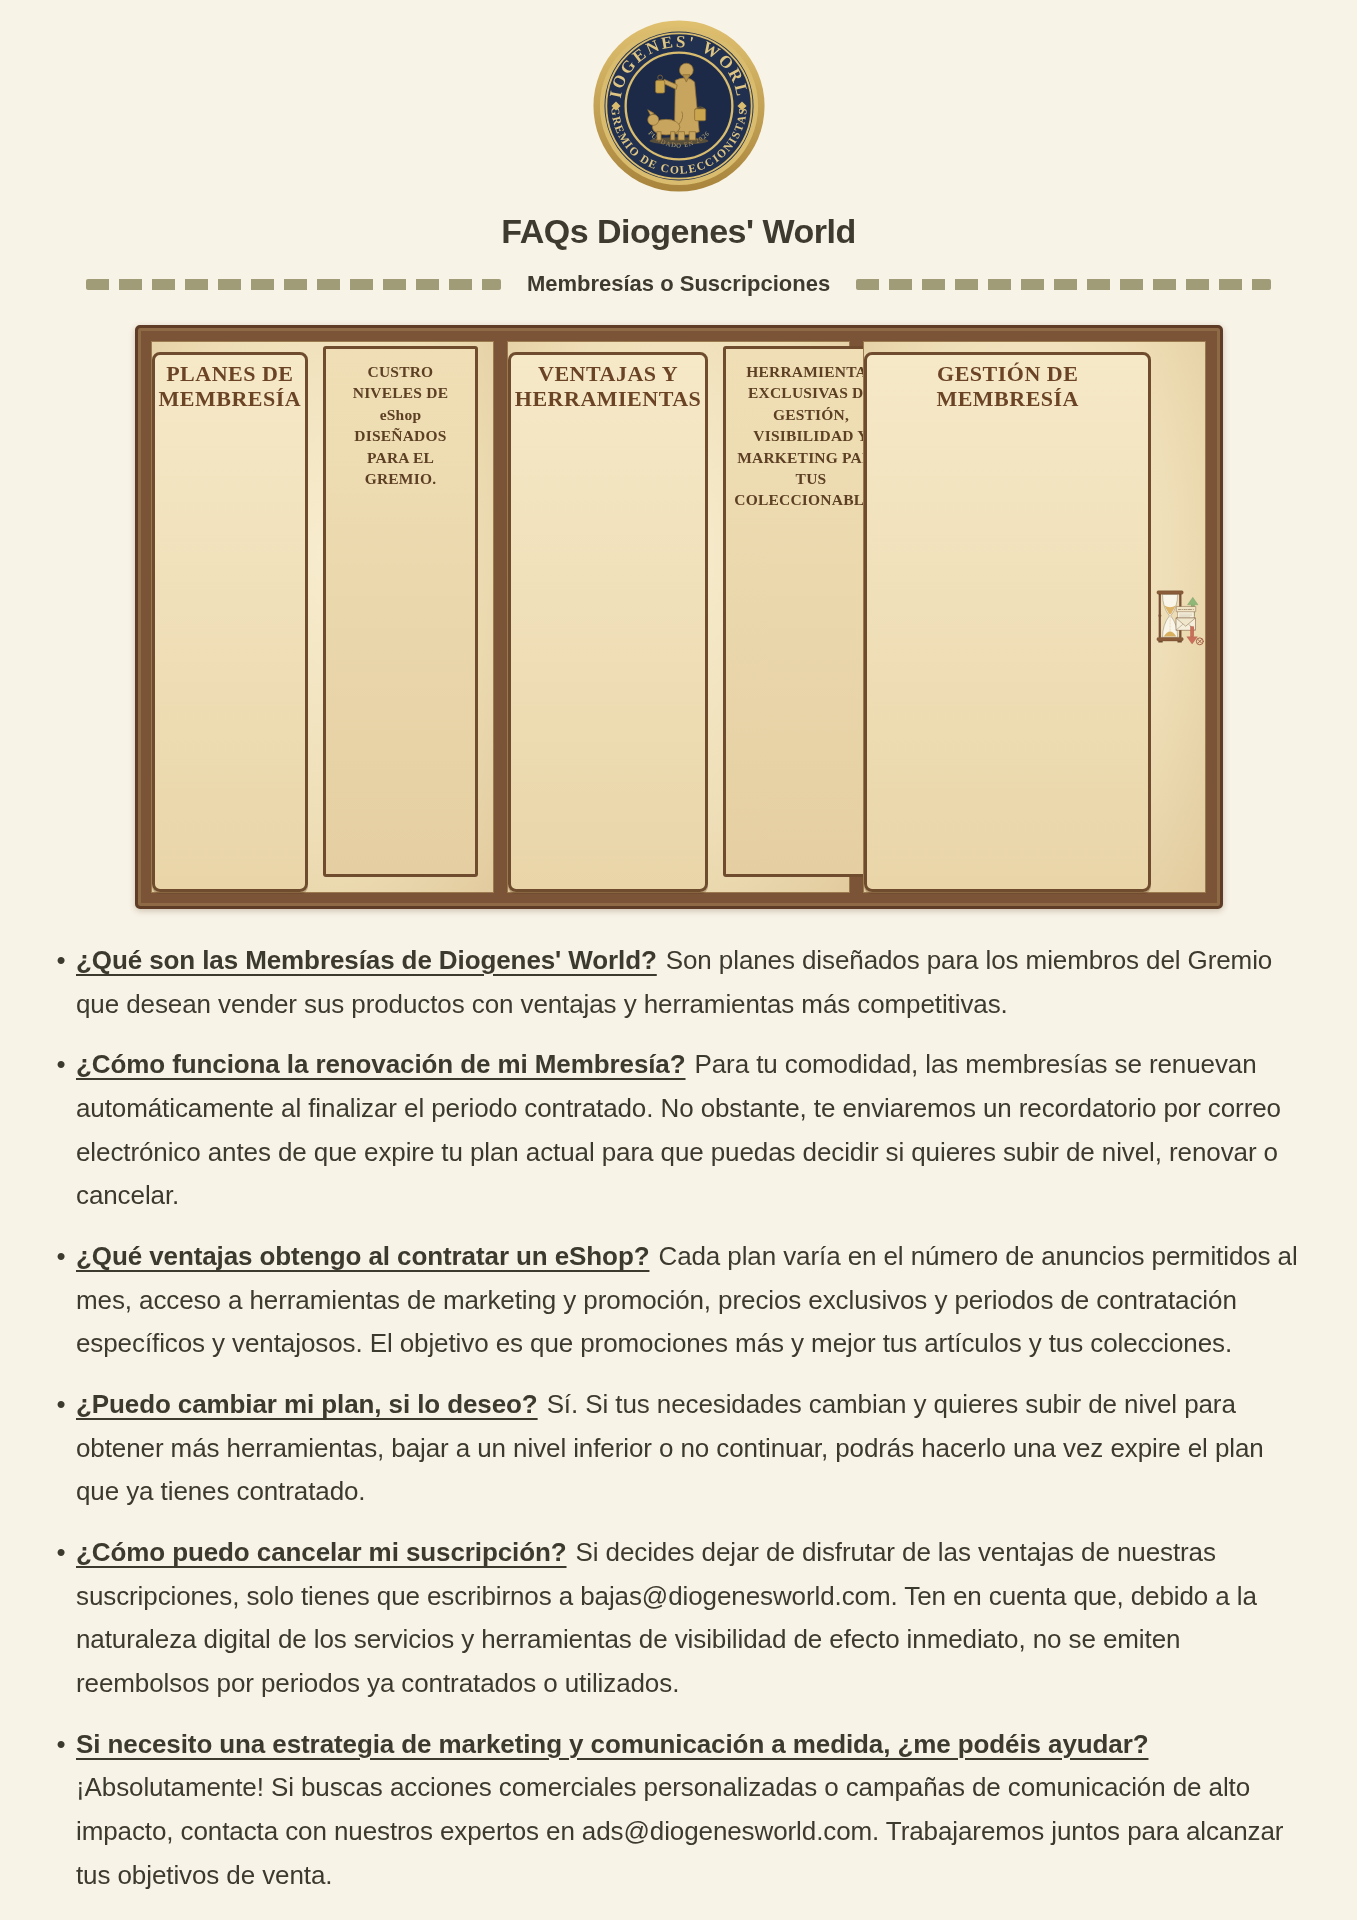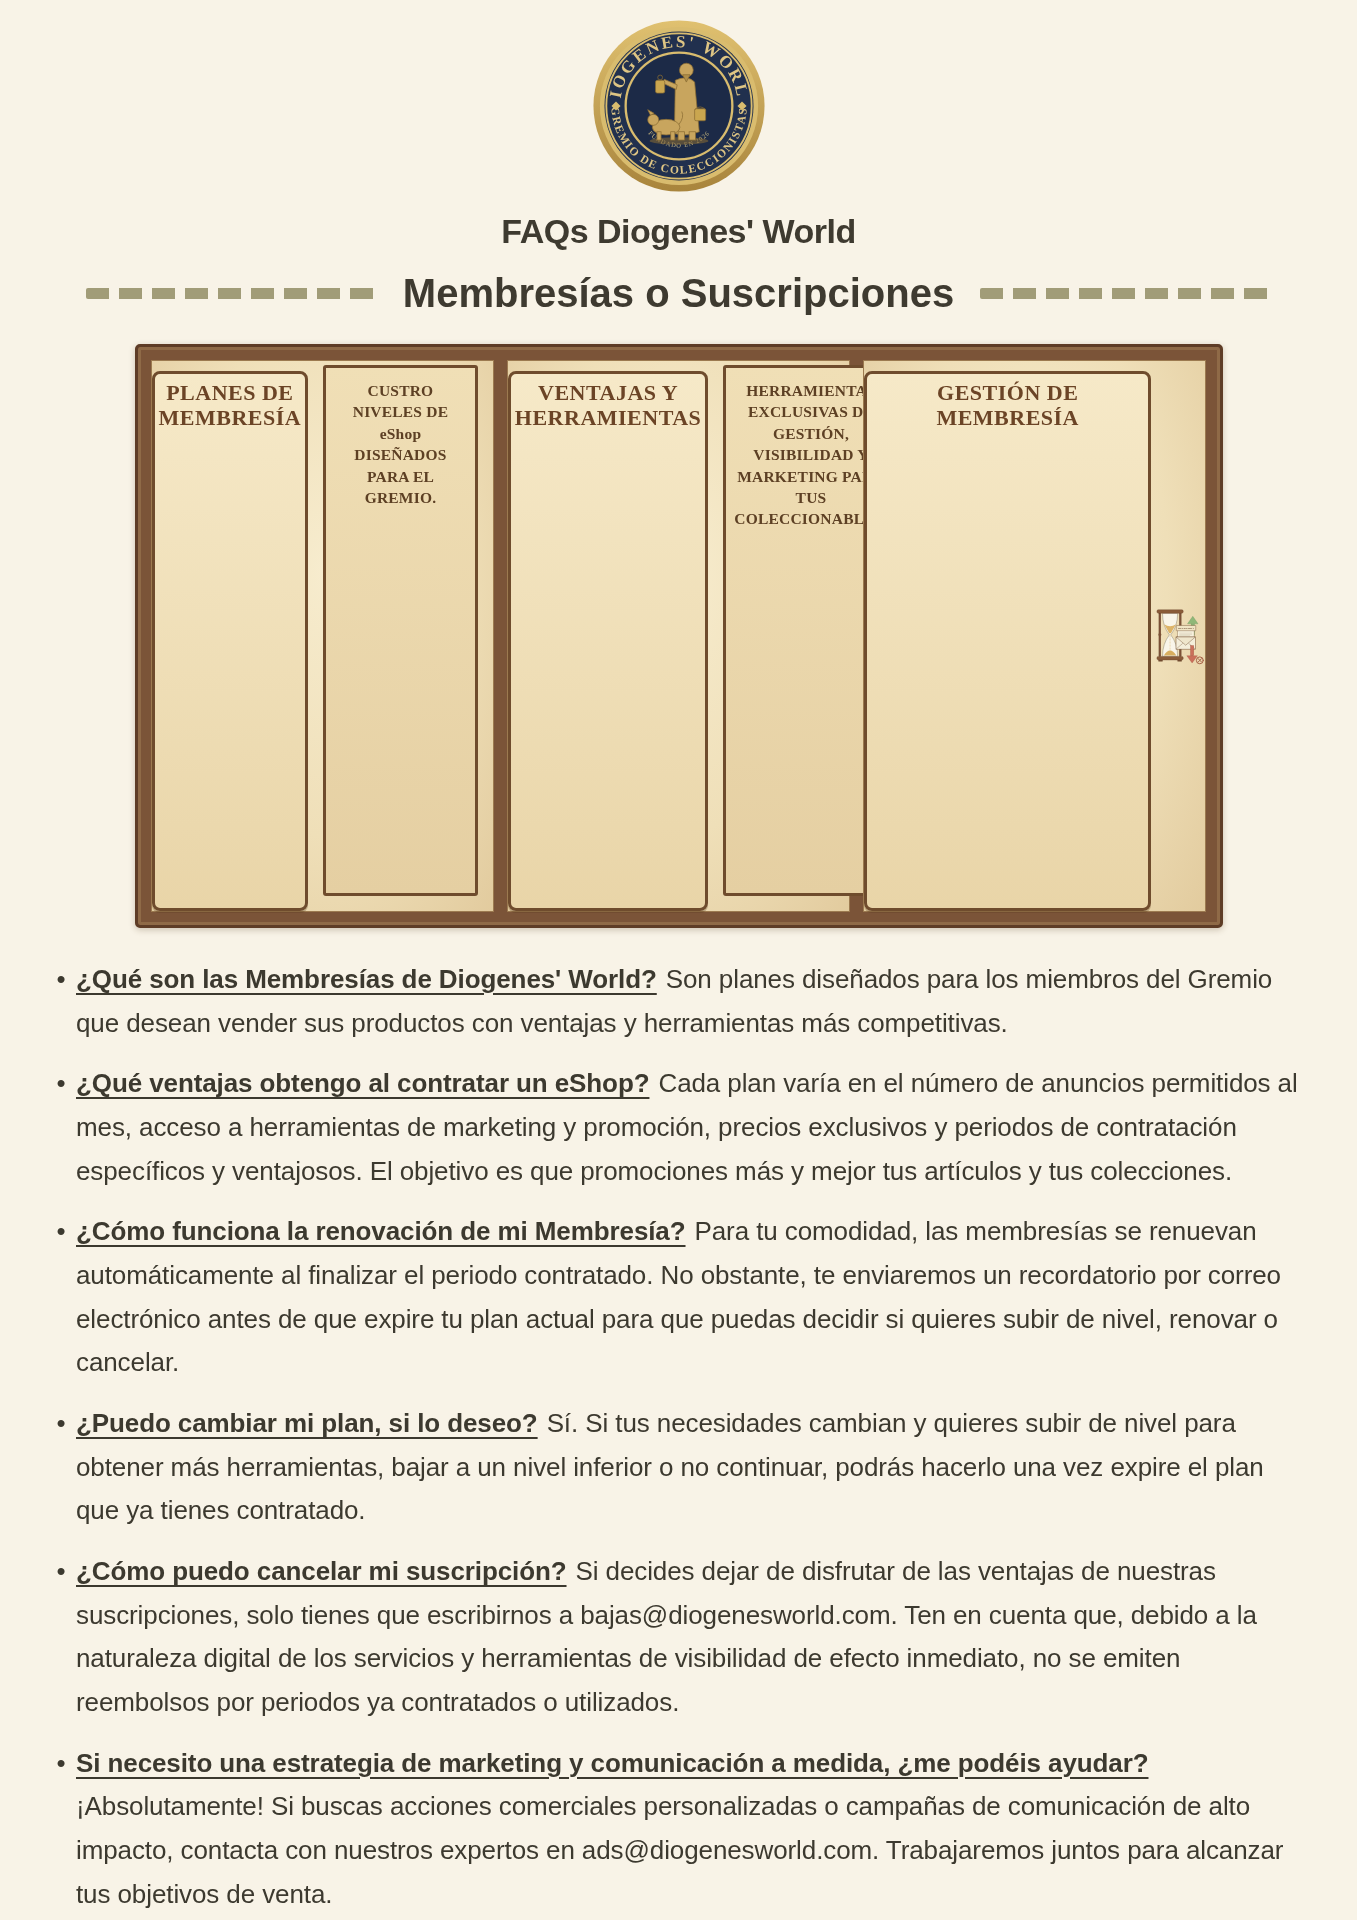--- a/index.html
+++ b/index.html
@@ -19,21 +19,21 @@
     margin:14px 0 0;color:#3e3a30;letter-spacing:-0.5px;
   }
   .subtitle-row{
     display:flex;align-items:center;justify-content:center;
     margin-top:20px;padding:0 86px;gap:26px;
   }
   .dash-line{
     flex:1;height:11px;border-radius:2px;
     background:repeating-linear-gradient(90deg,#a19c78 0 23px,transparent 23px 33px);
   }
-  .subtitle-text{font-size:40px;font-weight:700;color:#3e3a30;white-space:nowrap;}
+  .subtitle-text{font-size:22px;font-weight:700;color:#3e3a30;white-space:nowrap;}
   
   .infographic{
     width:1056px;height:552px;margin:28px auto 0;
     background:#7b5438;border:3px solid #5e3c26;border-radius:5px;
     box-shadow:inset 0 0 0 3px #8f6a47, 0 2px 6px rgba(80,50,20,.25);
     padding:13px;display:flex;gap:13px;box-sizing:content-box;
   }
   .ig-panel{
     flex:1;display:flex;flex-direction:row;min-width:0;
     background:radial-gradient(ellipse at 50% 38%, #f7ecce 0%, #efdfb8 55%, #e2cb9e 100%);
@@ -369,30 +369,30 @@
 
 <div class="faq">
 
   <div class="faq-item">
     <span class="bullet"></span>
     <p class="faq-text"><span class="q">¿Qué son las Membresías de Diogenes' World?</span><span class="a">Son planes diseñados para los miembros del Gremio que desean vender sus productos con ventajas y herramientas más competitivas.</span></p>
   </div>
 
   <div class="faq-item">
     <span class="bullet"></span>
+    <p class="faq-text"><span class="q">¿Cómo funciona la renovación de mi Membresía?</span><span class="a">Para tu comodidad, las membresías se renuevan automáticamente al finalizar el periodo contratado. No obstante, te enviaremos un recordatorio por correo electrónico antes de que expire tu plan actual para que puedas decidir si quieres subir de nivel, renovar o cancelar.</span></p>
+  </div>
+
+  <div class="faq-item">
+    <span class="bullet"></span>
     <p class="faq-text"><span class="q">¿Qué ventajas obtengo al contratar un eShop?</span><span class="a">Cada plan varía en el número de anuncios permitidos al mes, acceso a herramientas de marketing y promoción, precios exclusivos y periodos de contratación específicos y ventajosos. El objetivo es que promociones más y mejor tus artículos y tus colecciones.</span></p>
   </div>
 
   <div class="faq-item">
     <span class="bullet"></span>
-    <p class="faq-text"><span class="q">¿Cómo funciona la renovación de mi Membresía?</span><span class="a">Para tu comodidad, las membresías se renuevan automáticamente al finalizar el periodo contratado. No obstante, te enviaremos un recordatorio por correo electrónico antes de que expire tu plan actual para que puedas decidir si quieres subir de nivel, renovar o cancelar.</span></p>
-  </div>
-
-  <div class="faq-item">
-    <span class="bullet"></span>
     <p class="faq-text"><span class="q">¿Puedo cambiar mi plan, si lo deseo?</span><span class="a">Sí. Si tus necesidades cambian y quieres subir de nivel para obtener más herramientas, bajar a un nivel inferior o no continuar, podrás hacerlo una vez expire el plan que ya tienes contratado.</span></p>
   </div>
 
   <div class="faq-item">
     <span class="bullet"></span>
     <p class="faq-text"><span class="q">¿Cómo puedo cancelar mi suscripción?</span><span class="a">Si decides dejar de disfrutar de las ventajas de nuestras suscripciones, solo tienes que escribirnos a bajas@diogenesworld.com. Ten en cuenta que, debido a la naturaleza digital de los servicios y herramientas de visibilidad de efecto inmediato, no se emiten reembolsos por periodos ya contratados o utilizados.</span></p>
   </div>
 
   <div class="faq-item">
     <span class="bullet"></span>

